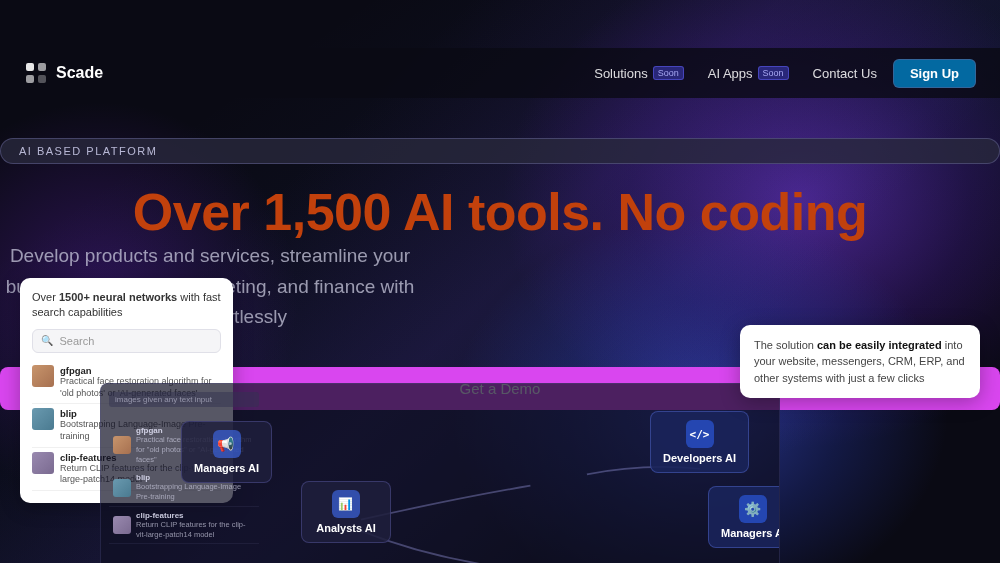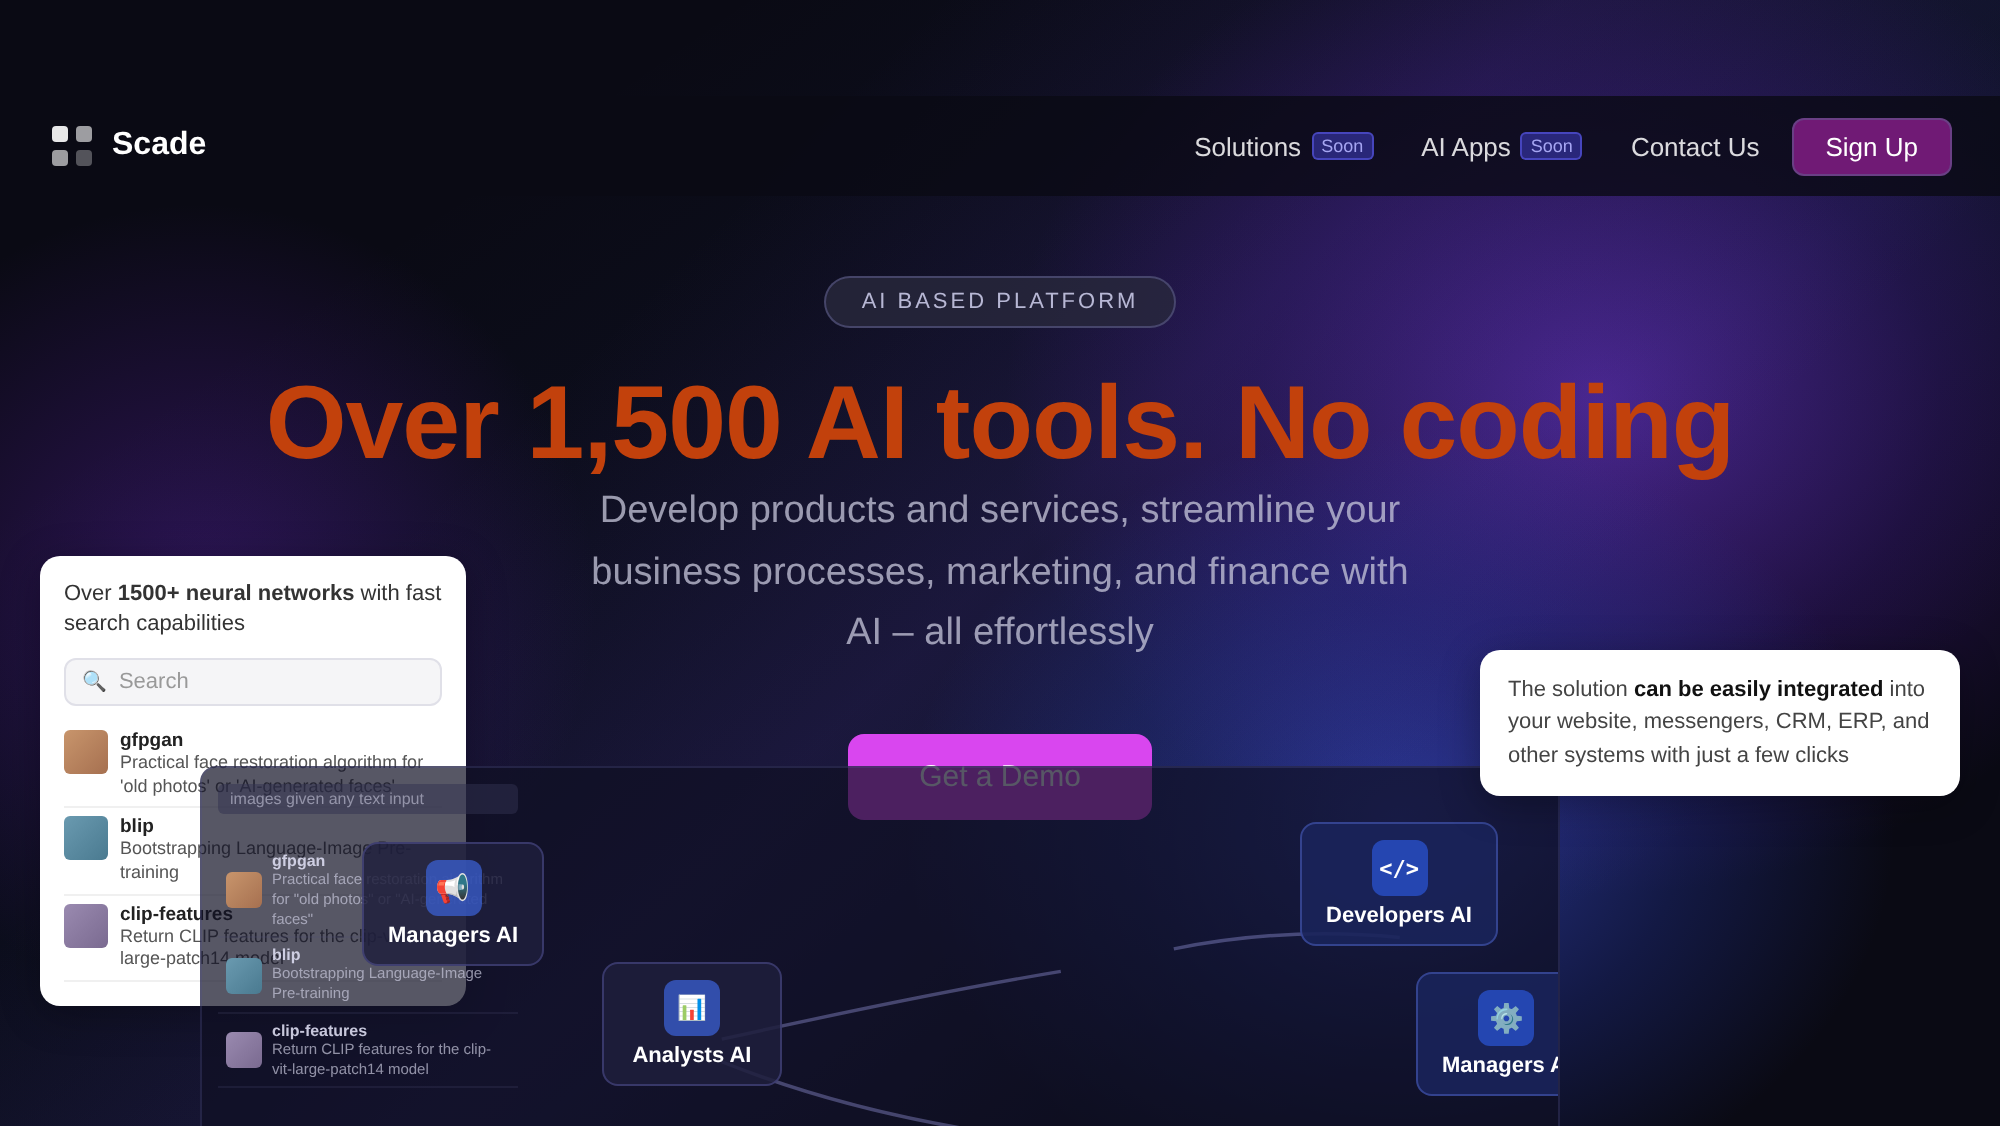--- a/index.html
+++ b/index.html
@@ -117,36 +117,36 @@
       background: rgba(80, 80, 255, 0.4);
       border: 1px solid rgba(100, 100, 255, 0.5);
       border-radius: 3px;
       font-size: 9px;
       padding: 1px 4px;
       color: rgba(180, 180, 255, 0.9);
       font-weight: 500;
     }
 
     .nav-signup {
-      background: #701a75;
+      background: #0369a1;
       border: 1px solid rgba(100, 100, 150, 0.5);
       border-radius: 6px;
       color: white;
       font-size: 13px;
       padding: 6px 16px;
       cursor: pointer;
+      font-weight: bold;
     }
 
     
     .main {
       position: relative;
       z-index: 5;
       display: flex;
       flex-direction: column;
-      align-items: center;
       padding-top: 40px;
     }
 
     .badge {
       background: rgba(40, 40, 60, 0.8);
       border: 1px solid rgba(120, 120, 180, 0.4);
       border-radius: 20px;
       padding: 6px 18px;
       font-size: 11px;
       letter-spacing: 1.5px;

